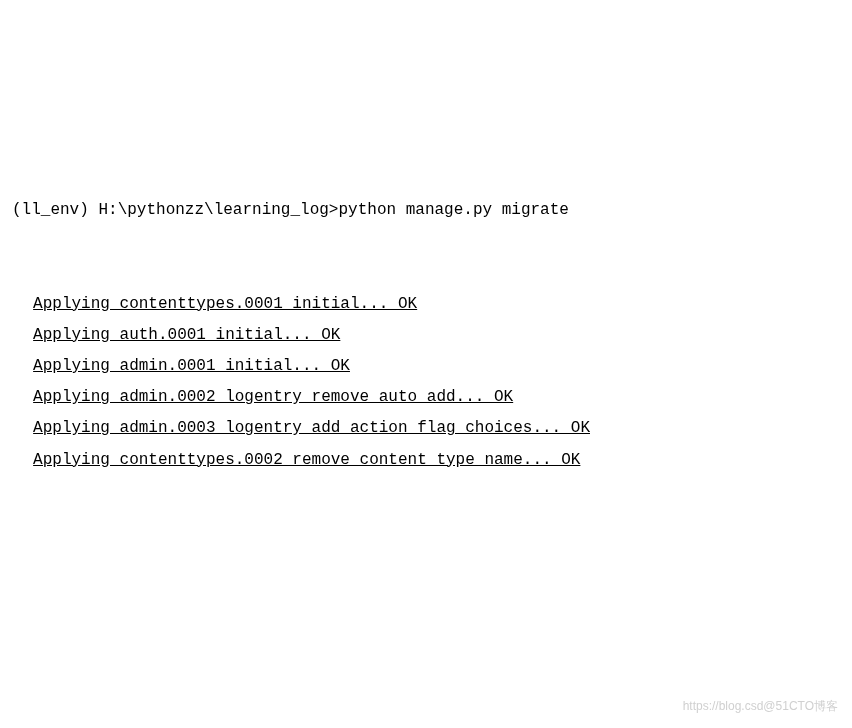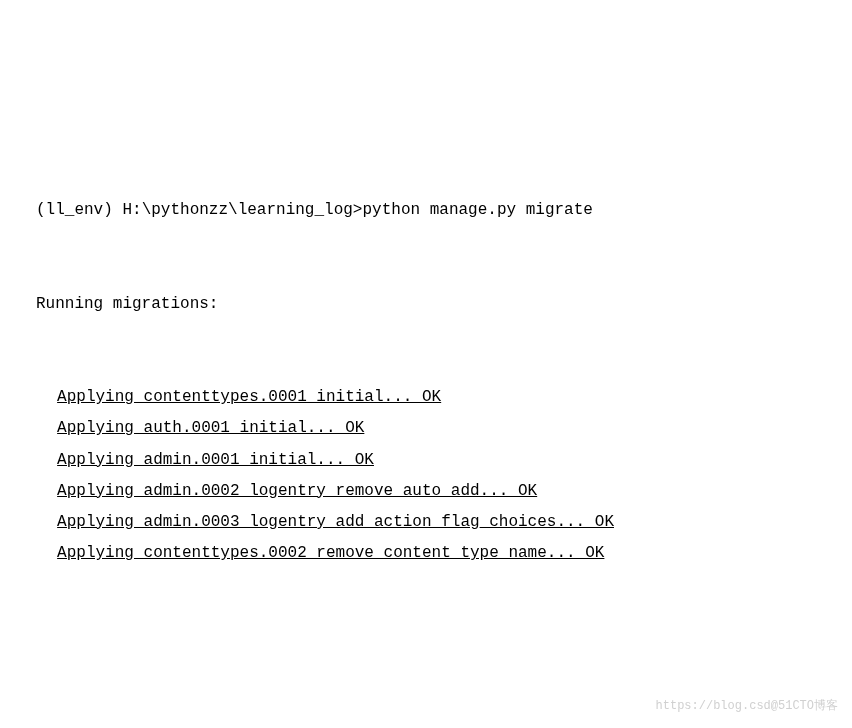--- a/index.html
+++ b/index.html
@@ -15,47 +15,45 @@
       color: #000000;
       padding: 8px 12px;
       width: 852px;
       height: 728px;
       overflow: hidden;
       position: relative;
       white-space: pre;
     }
     .terminal-line {
       display: block;
-      margin-left: 24px;
     }
     .indent-1 {
       padding-left: 2.2ch;
     }
     .indent-2 {
       padding-left: 2.2ch;
       text-decoration: underline;
     }
     .watermark {
       position: absolute;
       bottom: 10px;
       right: 14px;
-      font-family: Liberation Mono, monospace;
+      font-family: Liberation Sans, sans-serif;
       font-size: 12px;
       color: #d0d0d0;
       white-space: nowrap;
     }
   </style>
 </head>
 <body>
 
 
 
 <div class="terminal">
   <span class="terminal-line"><span>(ll_env)</span> <span>H:\pythonzz\learning_log&gt;</span><span>python manage.py migrate</span></span>
-  <span class="terminal-line">Running migrations:</span>
   <div id="migrations-list"><span class="terminal-line indent-2">Applying contenttypes.0001_initial... OK</span><span class="terminal-line indent-2">Applying auth.0001_initial... OK</span><span class="terminal-line indent-2">Applying admin.0001_initial... OK</span><span class="terminal-line indent-2">Applying admin.0002_logentry_remove_auto_add... OK</span><span class="terminal-line indent-2">Applying admin.0003_logentry_add_action_flag_choices... OK</span><span class="terminal-line indent-2">Applying contenttypes.0002_remove_content_type_name... OK</span></div>
   
   
 </div>
 
 <div class="watermark">https://blog.csd@51CTO博客</div>
 
 
 
 

